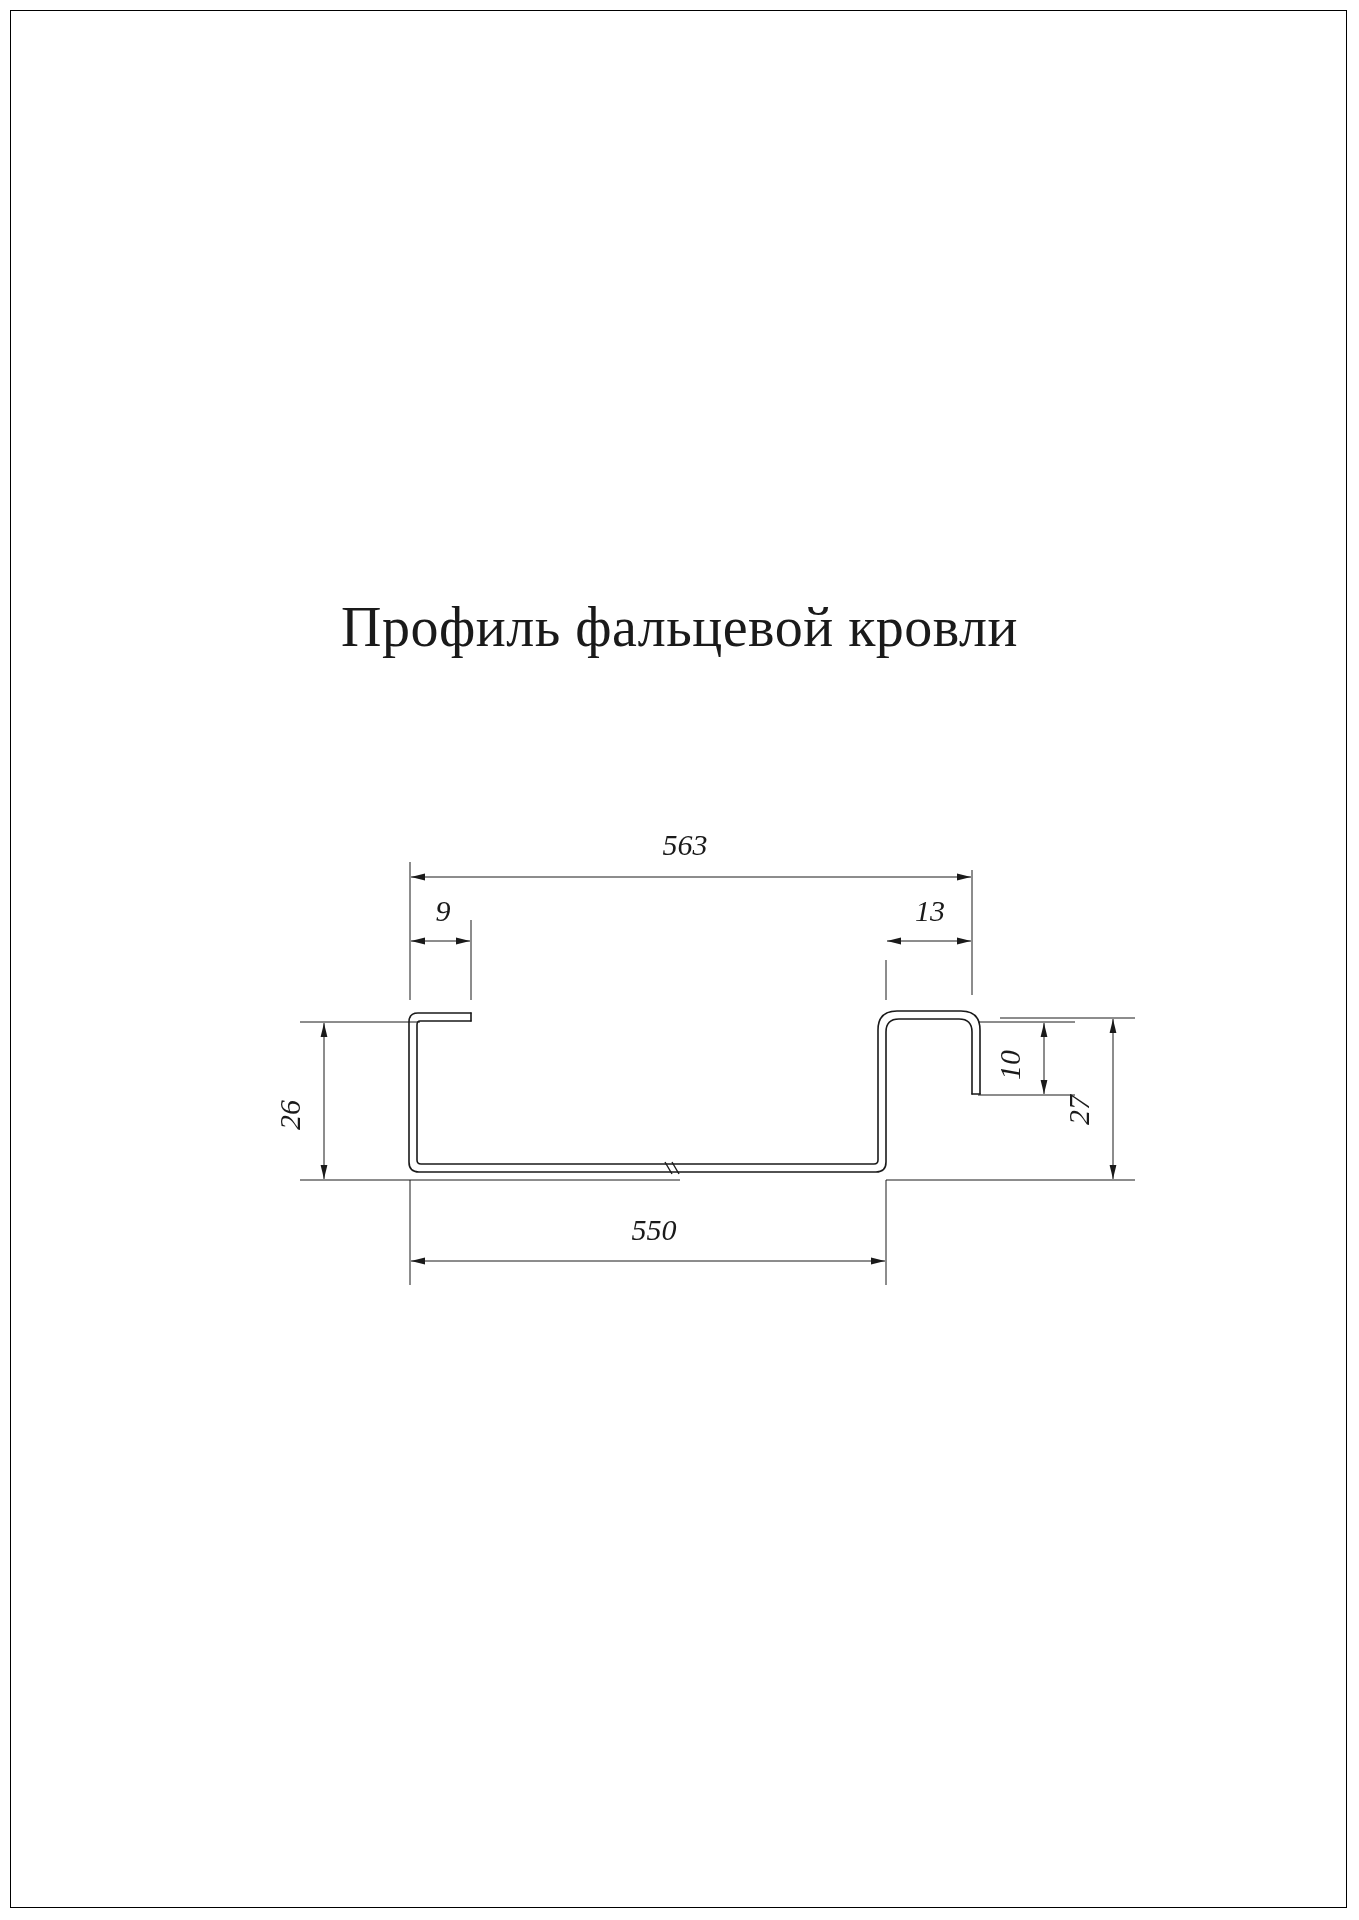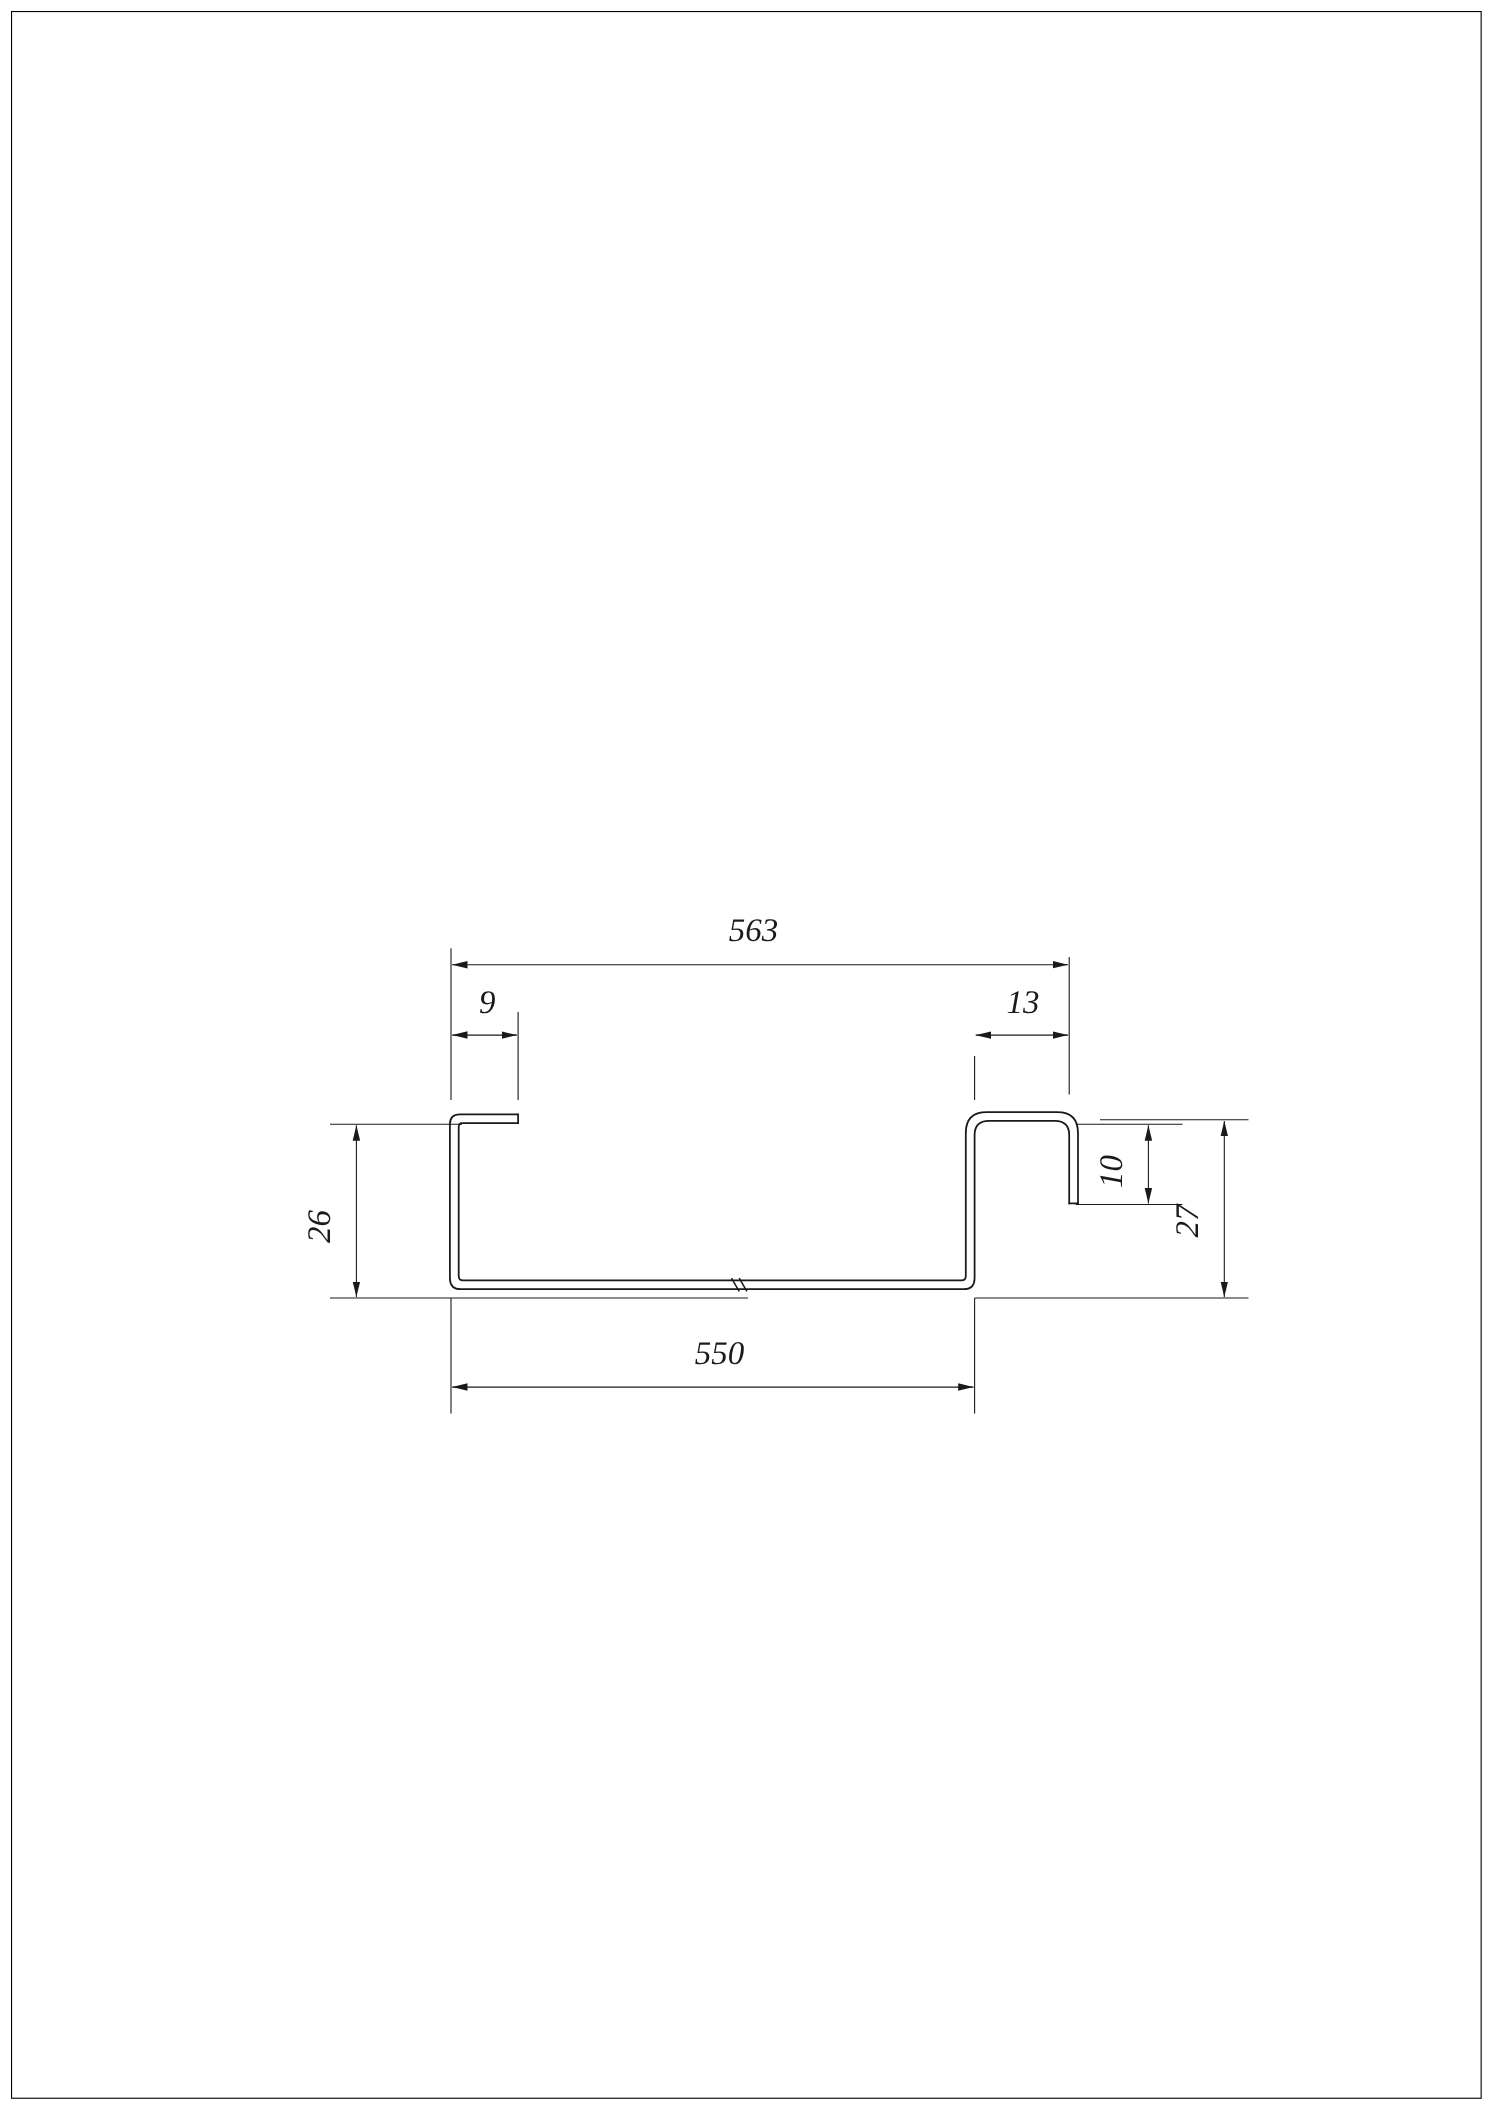--- a/index.html
+++ b/index.html
@@ -57,20 +57,21 @@
     fill: #1a1a1a;
   }
 </style>
 </head>
 <body>
 
 <div id="page">
 
   <div class="page-border"></div>
 
+  <div id="drawing-title">Профиль фальцевой кровли</div>
 
   <svg id="profile-svg" viewBox="0 0 1359 1920">
     <defs>
       <marker id="arrL" markerWidth="14" markerHeight="10" refX="0" refY="5" orient="auto" markerUnits="userSpaceOnUse">
         <path d="M0,5 L14,1.6 L14,8.4 Z" fill="#1a1a1a"></path>
       </marker>
       <marker id="arrR" markerWidth="14" markerHeight="10" refX="14" refY="5" orient="auto" markerUnits="userSpaceOnUse">
         <path d="M14,5 L0,1.6 L0,8.4 Z" fill="#1a1a1a"></path>
       </marker>
     </defs>

